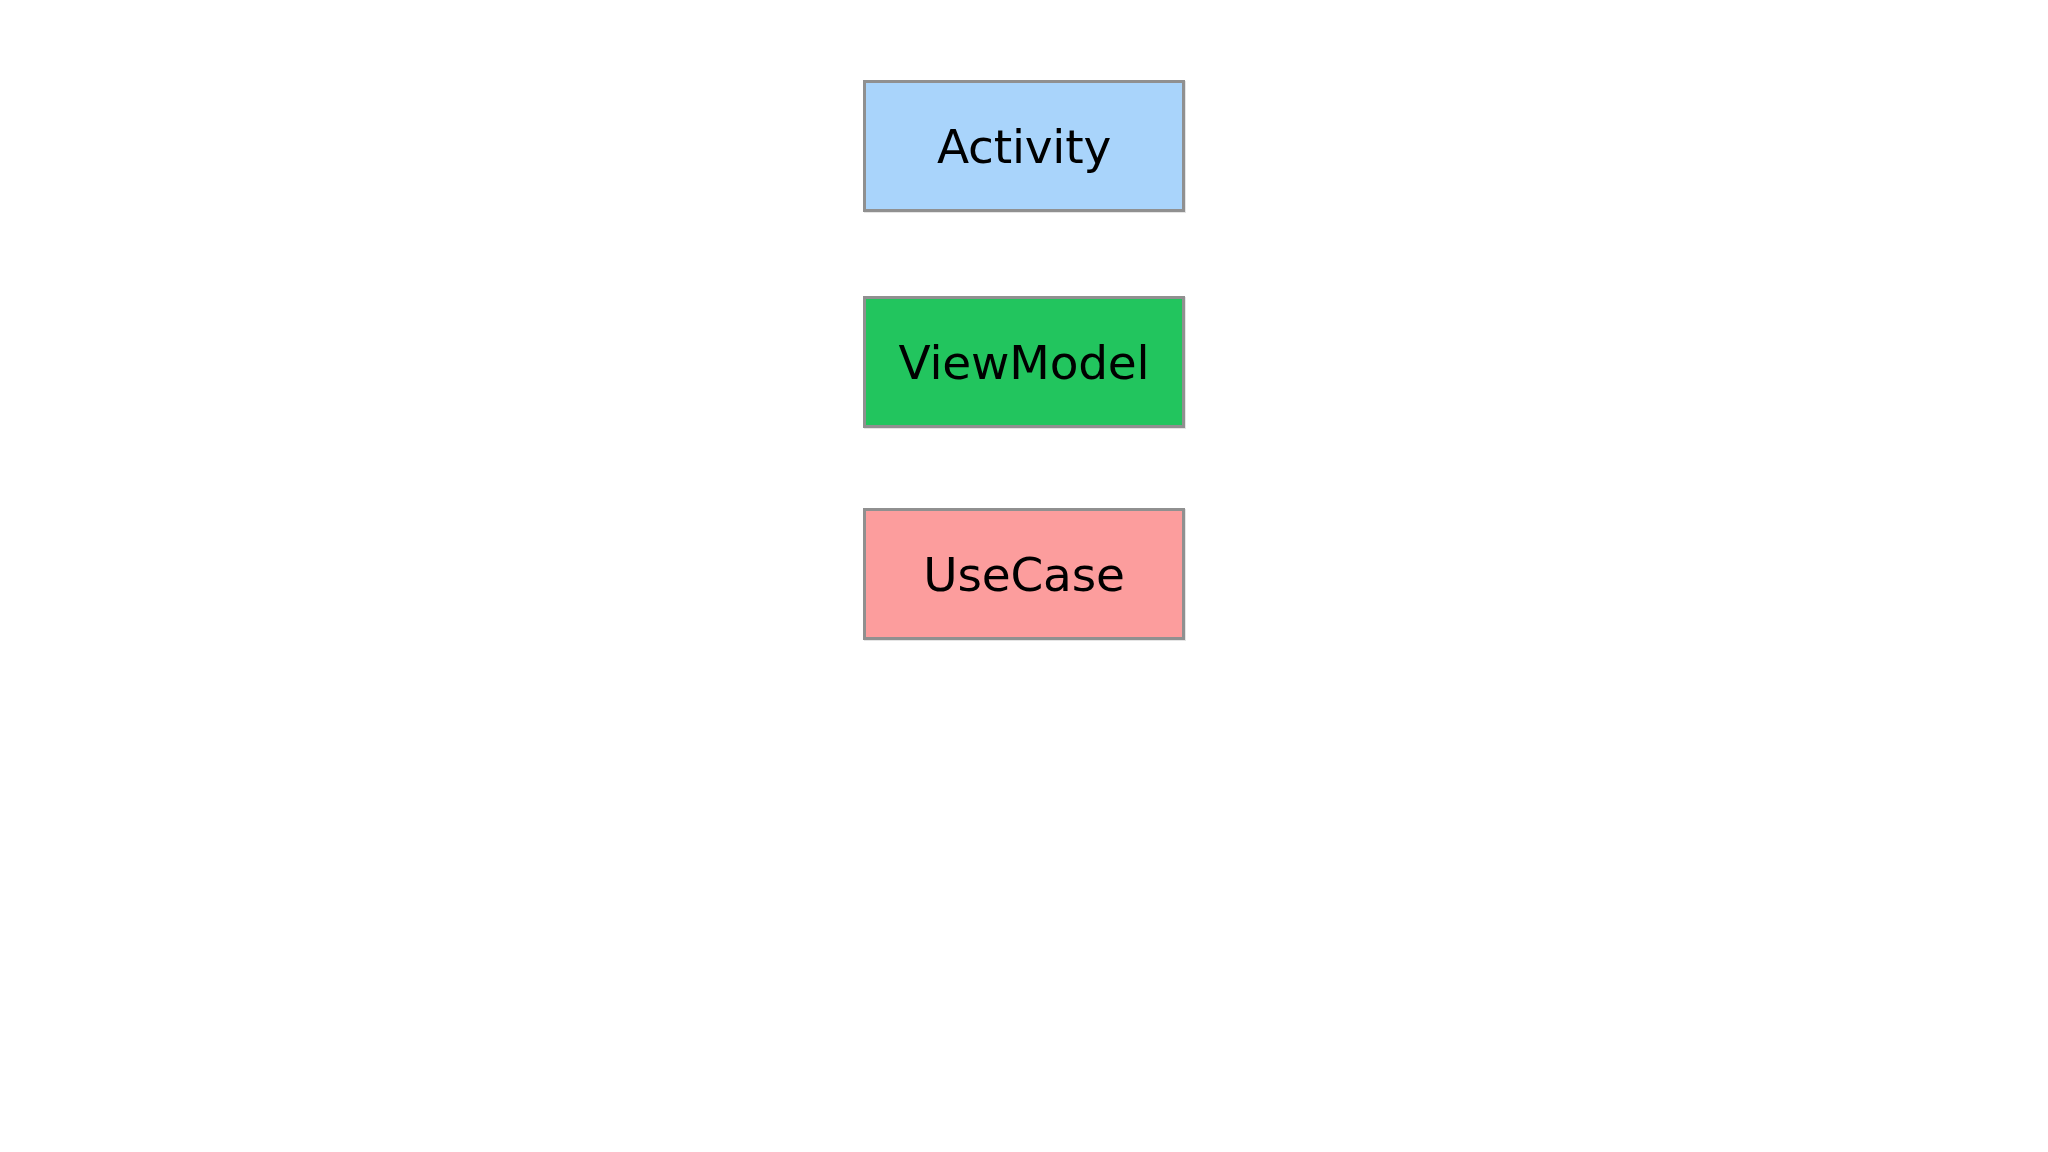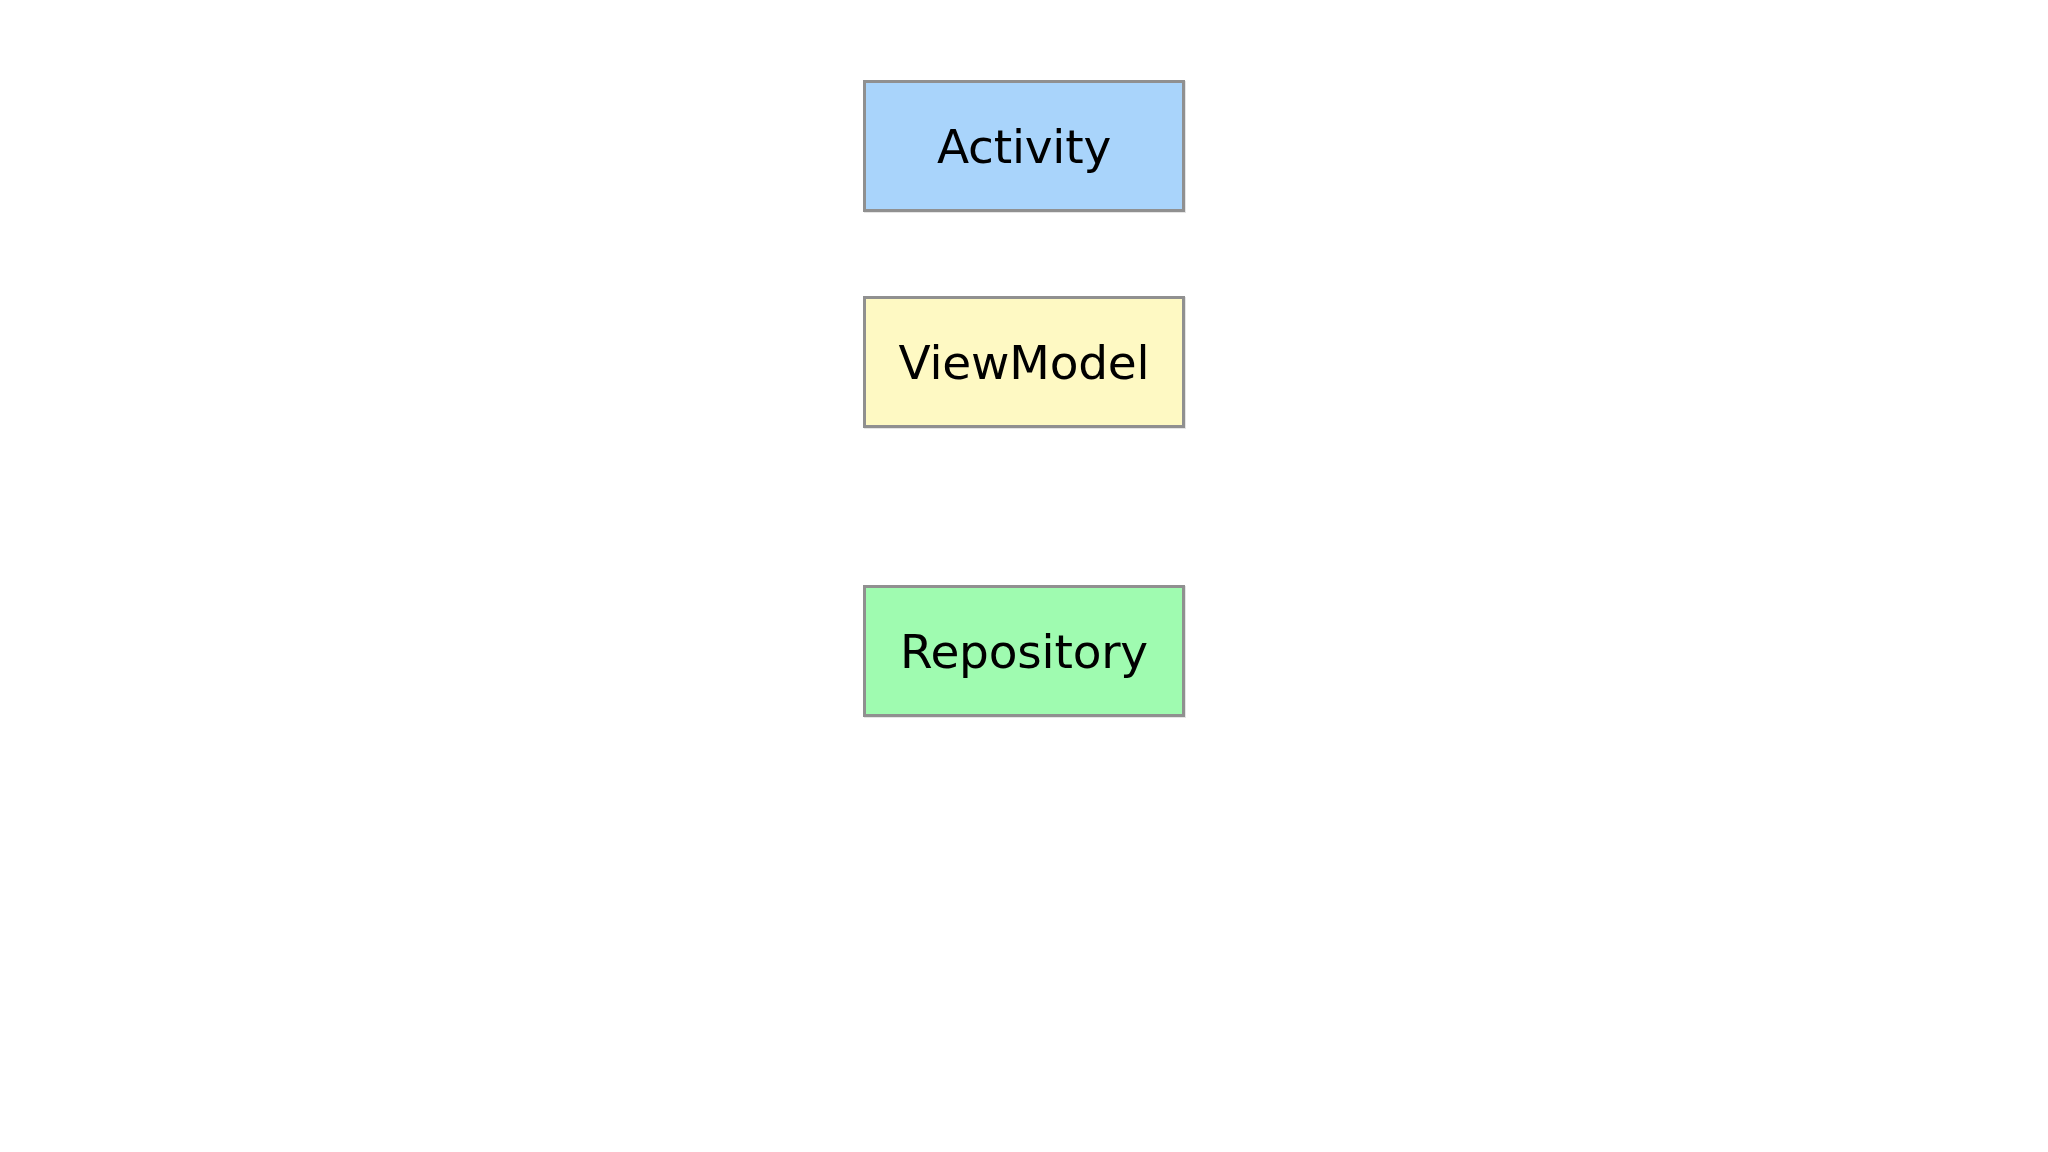--- a/index.html
+++ b/index.html
@@ -53,31 +53,31 @@
 <div id="canvas">
 
   <div class="layer-stack">
 
     <div class="layer-box" style="background:#a9d4fb">
       <span class="layer-label">Activity</span>
     </div>
 
     <div class="spacer gap-1"></div>
 
-    <div class="layer-box" style="background:#fef9c3">
+    <div class="layer-box" style="background:#22c55e">
       <span class="layer-label">ViewModel</span>
     </div>
 
     <div class="spacer gap-2"></div>
 
+    <div class="layer-box" style="background:#fc9d9d">
+      <span class="layer-label">UseCase</span>
+    </div>
 
     <div class="spacer gap-3"></div>
 
-    <div class="layer-box" style="background:#9ffbb0">
-      <span class="layer-label">Repository</span>
-    </div>
 
     <div class="spacer gap-4"></div>
 
 
   </div>
 
 </div>
 
 </body></html>

